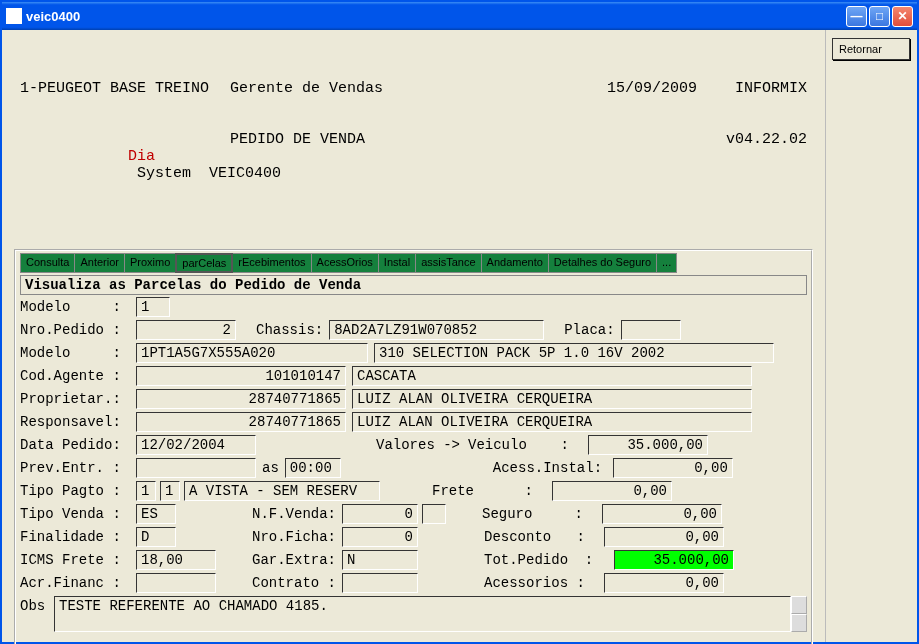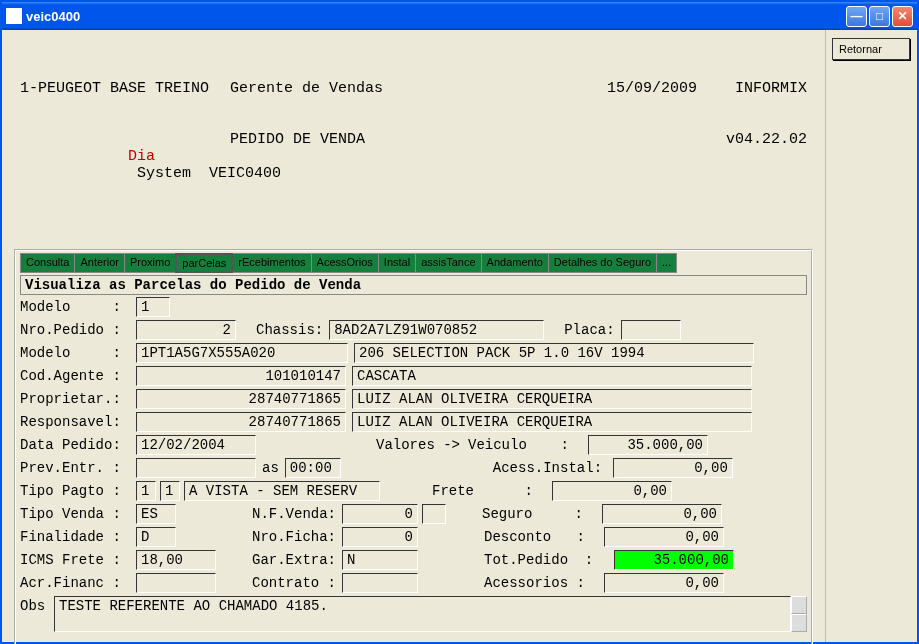--- a/index.html
+++ b/index.html
@@ -242,22 +242,22 @@
           <span class="lbl" style="width:116px">Nro.Pedido :</span>
           <span class="field right" style="width:100px">2</span>
           <span class="lbl" style="margin-left:20px">Chassis:</span>
           <span class="field" style="width:215px;margin-left:6px">8AD2A7LZ91W070852</span>
           <span class="lbl" style="margin-left:20px">Placa:</span>
           <span class="field" style="width:60px;margin-left:6px"></span>
         </div>
 
         <div class="form-row">
           <span class="lbl" style="width:116px">Modelo     :</span>
-          <span class="field" style="width:212px">1PT1A5G7X555A020</span>
-          <span class="field" style="width:400px;margin-left:6px">206 SELECTION PACK 5P 1.0 16V 1994</span>
+          <span class="field" style="width:232px">1PT1A5G7X555A020</span>
+          <span class="field" style="width:400px;margin-left:6px">310 SELECTION PACK 5P 1.0 16V 2002</span>
         </div>
 
         <div class="form-row">
           <span class="lbl" style="width:116px">Cod.Agente :</span>
           <span class="field right" style="width:210px">101010147</span>
           <span class="field" style="width:400px;margin-left:6px">CASCATA</span>
         </div>
 
         <div class="form-row">
           <span class="lbl" style="width:116px">Proprietar.:</span>

